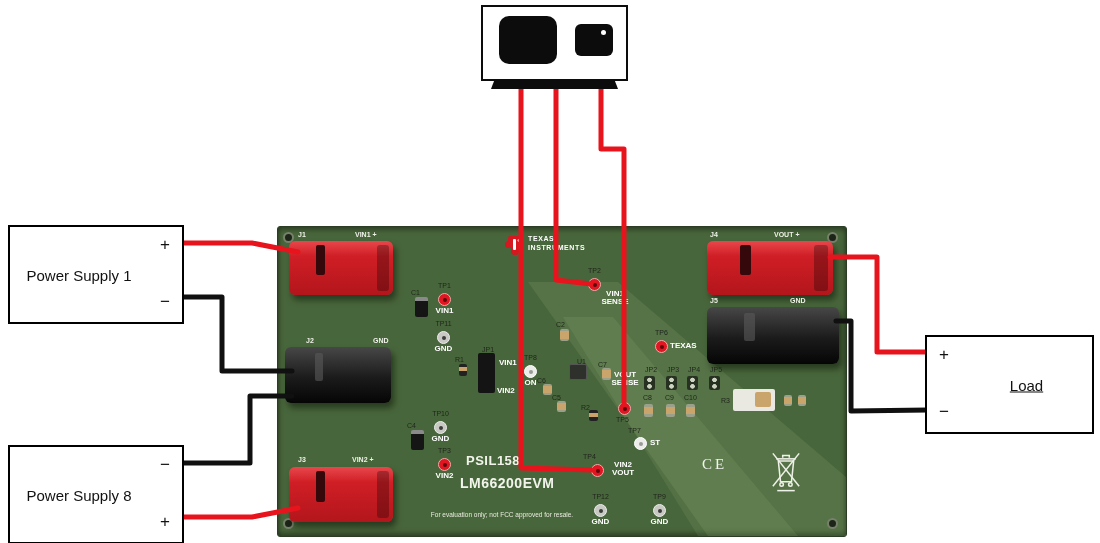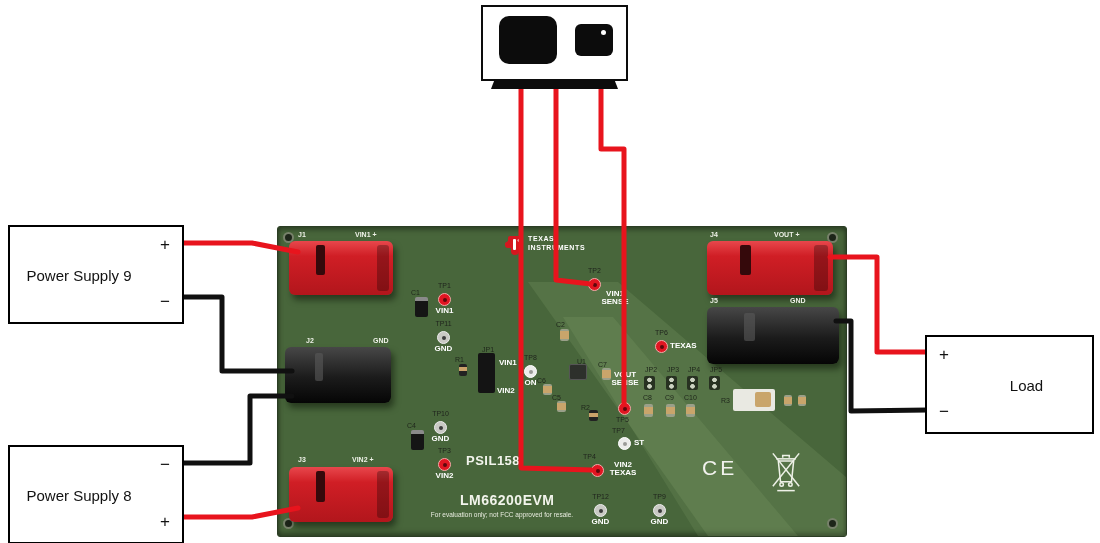--- a/index.html
+++ b/index.html
@@ -3,21 +3,21 @@
 <meta charset="utf-8">
 <style>
   html,body{margin:0;padding:0;background:#fff;}
   .canvas{position:relative;width:1100px;height:543px;background:#fff;overflow:hidden;
           font-family:"Liberation Sans",sans-serif;}
 
   
   .box{position:absolute;background:#fff;border:2px solid #000;z-index:30;}
   .box-label{position:absolute;left:0;right:34px;top:50%;transform:translateY(-50%);
              text-align:center;font-size:15px;color:#111;}
-  .box-label.load{left:34px;right:0;}
+  .box-label.load{left:34px;right:0;text-decoration:underline;}
   .sign{position:absolute;font-size:17px;color:#111;line-height:1;}
 
   
   .meter{position:absolute;left:481px;top:5px;width:147px;height:84px;z-index:30;}
   .meter-body{position:absolute;left:0;top:0;width:143px;height:72px;background:#fff;border:2px solid #0c0c0c;}
   .meter-display{position:absolute;left:16px;top:9px;width:58px;height:48px;background:#0c0c0c;border-radius:10px;}
   .meter-dial{position:absolute;left:92px;top:17px;width:38px;height:32px;background:#0c0c0c;border-radius:6px;}
   .meter-dial-dot{position:absolute;right:7px;top:6px;width:5px;height:5px;border-radius:50%;background:#fff;}
   .meter-base{position:absolute;left:10px;top:74px;width:127px;height:10px;background:#0c0c0c;
               clip-path:polygon(3% 0,97% 0,100% 100%,0 100%);}
@@ -69,21 +69,21 @@
   .comp.jp1{background:#141414;border-radius:2px;}
   .comp.r3{background:#e9e9e2;}
   .r3-in{position:absolute;right:4px;top:3px;width:16px;height:15px;background:#c9a56b;border-radius:2px;}
 
   .ti-row{position:absolute;display:flex;gap:4px;align-items:flex-start;}
   .brand{color:#fff;font-size:7px;font-weight:bold;letter-spacing:.6px;line-height:1.25;}
 
   .title1{position:absolute;color:#f2f4ec;font-size:13px;font-weight:bold;letter-spacing:.5px;}
   .title2{position:absolute;color:#f2f4ec;font-size:14px;font-weight:bold;letter-spacing:.5px;}
   .disc{position:absolute;color:#e8ecdf;font-size:6.5px;text-align:center;width:180px;}
-  .ce{position:absolute;color:#f2f2ee;font-size:21px;letter-spacing:3px;font-weight:500;}
+  .ce{position:absolute;color:#f2f2ee;font-size:15px;letter-spacing:3px;font-weight:500;font-family:Liberation Serif, serif;}
 </style>
 </head>
 <body>
 
 <div class="canvas">
 
   <div class="board">
     <svg class="pour" width="568" height="309">
       <polygon points="250,55 340,55 568,250 568,309 430,309" fill="rgba(205,235,165,0.10)"></polygon>
       <polygon points="285,90 335,90 520,309 420,309" fill="rgba(205,235,165,0.09)"></polygon>
@@ -208,43 +208,43 @@
     <div class="tp" style="left:377px;top:113px;">
       <span class="tp-ref">TP6</span>
       <span class="tp-dot red"></span>
       <span class="tp-net" style="left:15px;top:2px;transform:none;">TEXAS</span>
     </div>
     <div class="tp" style="left:340px;top:175px;">
       <span class="tp-ref" style="top:14px;left:-2px;transform:none;">TP5</span>
       <span class="tp-dot red"></span>
       <span class="tp-net" style="left:-11px;top:-31px;width:36px;transform:none;white-space:normal;text-align:center;">VOUT SENSE</span>
     </div>
-    <div class="tp" style="left:340px;top:210px;">
+    <div class="tp" style="left:356px;top:210px;">
       <span class="tp-ref" style="left:-6px;top:-10px;transform:none;">TP7</span>
       <span class="tp-dot wht"></span>
       <span class="tp-net" style="left:16px;top:2px;transform:none;">ST</span>
     </div>
     <div class="tp" style="left:313px;top:237px;">
       <span class="tp-ref" style="left:-8px;top:-11px;transform:none;">TP4</span>
       <span class="tp-dot red"></span>
-      <span class="tp-net" style="left:14px;top:-3px;width:36px;transform:none;white-space:normal;text-align:center;">VIN2 TEXAS</span>
+      <span class="tp-net" style="left:14px;top:-3px;width:36px;transform:none;white-space:normal;text-align:center;">VIN2 VOUT</span>
     </div>
     <div class="tp" style="left:316px;top:277px;">
       <span class="tp-ref">TP12</span>
       <span class="tp-dot gry"></span>
       <span class="tp-net">GND</span>
     </div>
     <div class="tp" style="left:375px;top:277px;">
       <span class="tp-ref">TP9</span>
       <span class="tp-dot gry"></span>
       <span class="tp-net">GND</span>
     </div>
 
     <div class="title1" style="left:188px;top:226px;">PSIL158</div>
-    <div class="title2" style="left:182px;top:265px;">LM66200EVM</div>
+    <div class="title2" style="left:182px;top:248px;">LM66200EVM</div>
     <div class="disc" style="left:134px;top:284px;">For evaluation only; not FCC approved for resale.</div>
 
     <div class="ce" style="left:424px;top:229px;">CE</div>
     <svg style="position:absolute;left:490px;top:222px;" width="36" height="46" viewBox="0 0 32 42">
       <g stroke="#eef1e7" stroke-width="1.4" fill="none">
         <path d="M13,8 v-2 h6 v2"></path>
         <path d="M7,9 h18"></path>
         <path d="M9,11 h14 l-2,19 h-10 z"></path>
         <circle cx="12" cy="32.5" r="1.6"></circle>
         <circle cx="20" cy="32.5" r="1.6"></circle>
@@ -271,21 +271,21 @@
     <div class="meter-body">
       <div class="meter-display"></div>
       <div class="meter-dial">
         <div class="meter-dial-dot"></div>
       </div>
     </div>
     <div class="meter-base"></div>
   </div>
 
   <div class="box" style="left:8px;top:225px;width:172px;height:95px;">
-    <div class="box-label">Power Supply 9</div>
+    <div class="box-label">Power Supply 1</div>
     <div class="sign" style="right:12px;top:9px;">+</div>
     <div class="sign" style="right:12px;bottom:12px;">−</div>
   </div>
 
   <div class="box" style="left:8px;top:445px;width:172px;height:95px;">
     <div class="box-label">Power Supply 8</div>
     <div class="sign" style="right:12px;top:9px;">−</div>
     <div class="sign" style="right:12px;bottom:12px;">+</div>
   </div>
 

